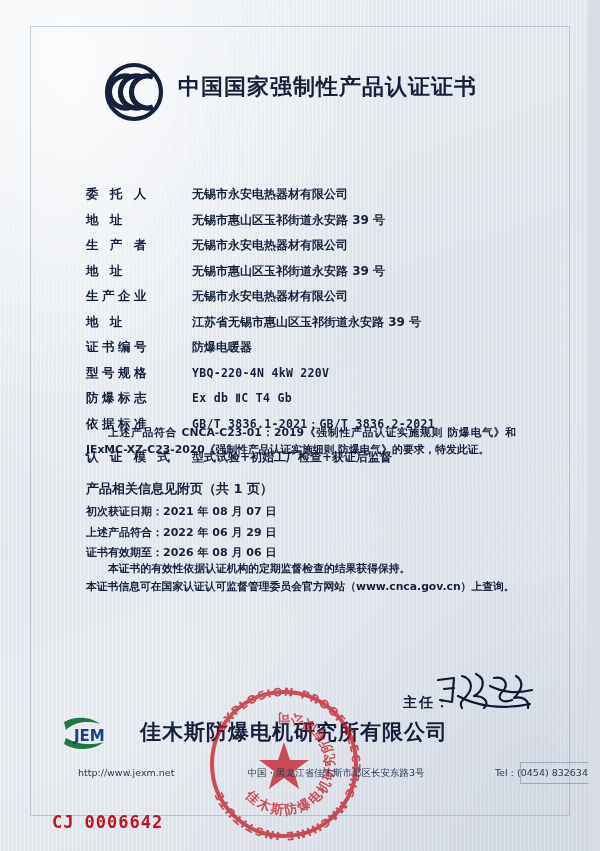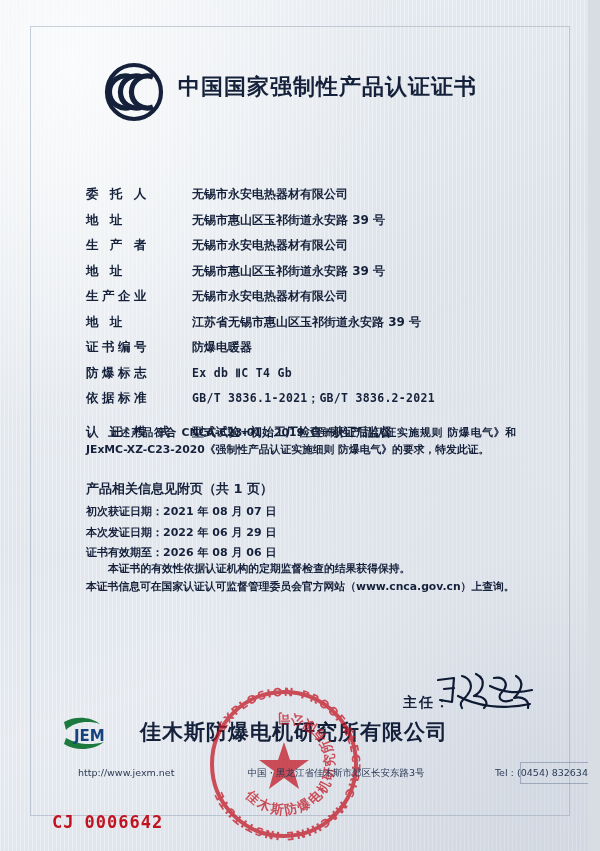--- a/index.html
+++ b/index.html
@@ -291,20 +291,24 @@
     <div class="frow">
       <div class="flabel">地    址</div>
       <div class="fvalue">江苏省无锡市惠山区玉祁街道永安路 39 号</div>
     </div>
 
     <div class="frow">
       <div class="flabel">证书编号</div>
       <div class="fvalue">防爆电暖器</div>
     </div>
 
+    <div class="frow">
+      <div class="flabel">型号规格</div>
+      <div class="fvalue mono">YBQ-220-4N    4kW   220V</div>
+    </div>
 
     <div class="frow">
       <div class="flabel">防爆标志</div>
       <div class="fvalue mono">Ex db ⅡC T4 Gb</div>
     </div>
 
     <div class="frow">
       <div class="flabel">依据标准</div>
       <div class="fvalue mono">GB/T 3836.1-2021；GB/T 3836.2-2021</div>
     </div>
@@ -317,21 +321,21 @@
 
   <div class="para indent" id="standards-para">上述产品符合 CNCA-C23-01：2019《强制性产品认证实施规则 防爆电气》和 JExMC-XZ-C23-2020《强制性产品认证实施细则 防爆电气》的要求，特发此证。</div>
 
   <div class="para" id="attachment-note">产品相关信息见附页（共 1 页）</div>
 
   <div class="dates">
     <div class="drow">
       <span>初次获证日期：</span><span>2021 年 08 月 07 日</span>
     </div>
     <div class="drow">
-      <span>本次发证日期：</span><span>2022 年 06 月 29 日</span>
+      <span>上述产品符合：</span><span>2022 年 06 月 29 日</span>
     </div>
     <div class="drow">
       <span>证书有效期至：</span><span>2026 年 08 月 06 日</span>
     </div>
   </div>
 
   <div class="para indent" id="validity-note">本证书的有效性依据认证机构的定期监督检查的结果获得保持。</div>
   <div class="para" id="website-note">本证书信息可在国家认证认可监督管理委员会官方网站（www.cnca.gov.cn）上查询。</div>
 
   <div class="sign-label">主任：</div>

